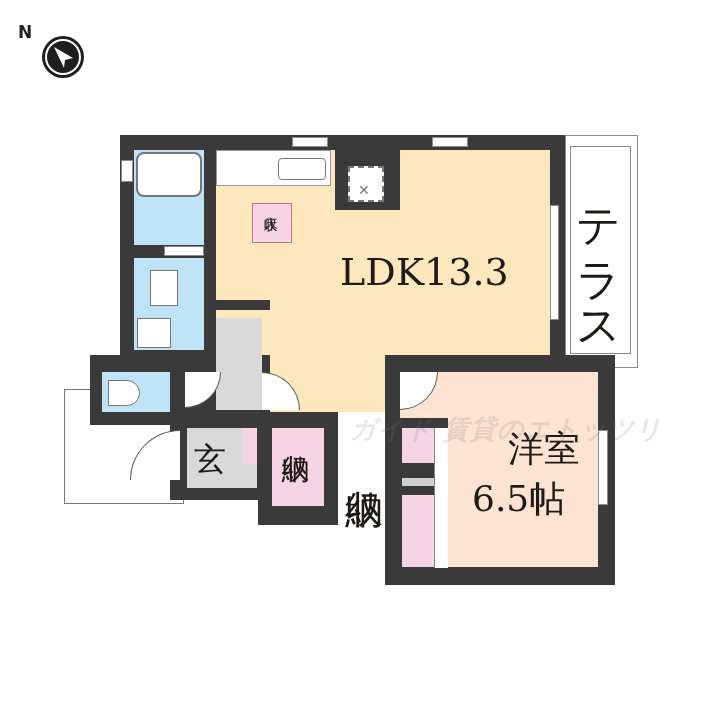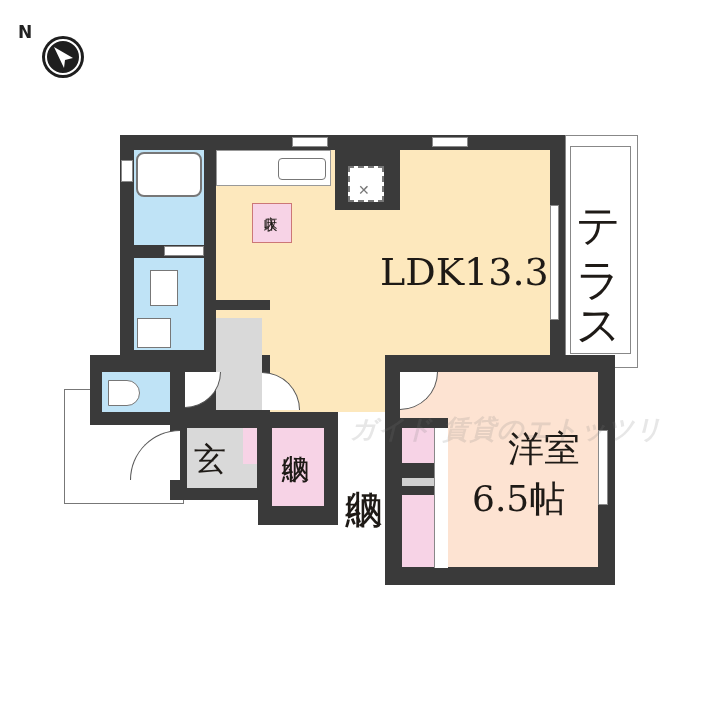--- a/index.html
+++ b/index.html
@@ -48,21 +48,21 @@
 
 <div class="fixture" style="left:216px;top:150px;width:115px;height:36px;border-color:#999;border-width:1px;"></div>
 <div class="fixture" style="left:278px;top:158px;width:48px;height:22px;border-radius:4px;border-width:1.5px;"></div>
 <div class="abs" style="left:348px;top:166px;width:36px;height:36px;border:2px dashed #777;background:#fff;box-sizing:border-box;">
   <div class="abs" style="left:8px;top:14px;font-size:14px;color:#777;font-family:'DejaVu Sans',sans-serif;">✕</div>
 </div>
 
 <div class="room" style="left:252px;top:203px;width:40px;height:40px;background:#f7d3e6;border:1px solid #c77;box-sizing:border-box;"></div>
 <div class="label vtext" style="left:262px;top:205px;font-size:14px;">床収</div>
 
-<div class="label" style="left:340px;top:250px;font-size:38px;margin-left:40px;">LDK13.3</div>
+<div class="label" style="left:340px;top:250px;font-size:38px;">LDK13.3</div>
 
 <div class="win" style="left:550px;top:205px;width:9px;height:115px;"></div>
 <div class="win" style="left:292px;top:137px;width:36px;height:10px;"></div>
 <div class="win" style="left:432px;top:137px;width:36px;height:10px;"></div>
 
 <div class="room" style="left:134px;top:150px;width:70px;height:95px;background:#bfe3f6;"></div>
 <div class="fixture" style="left:136px;top:152px;width:66px;height:45px;border-radius:8px;"></div>
 <div class="win" style="left:121px;top:160px;width:12px;height:22px;"></div>
 
 <div class="room" style="left:134px;top:258px;width:70px;height:92px;background:#bfe3f6;"></div>

